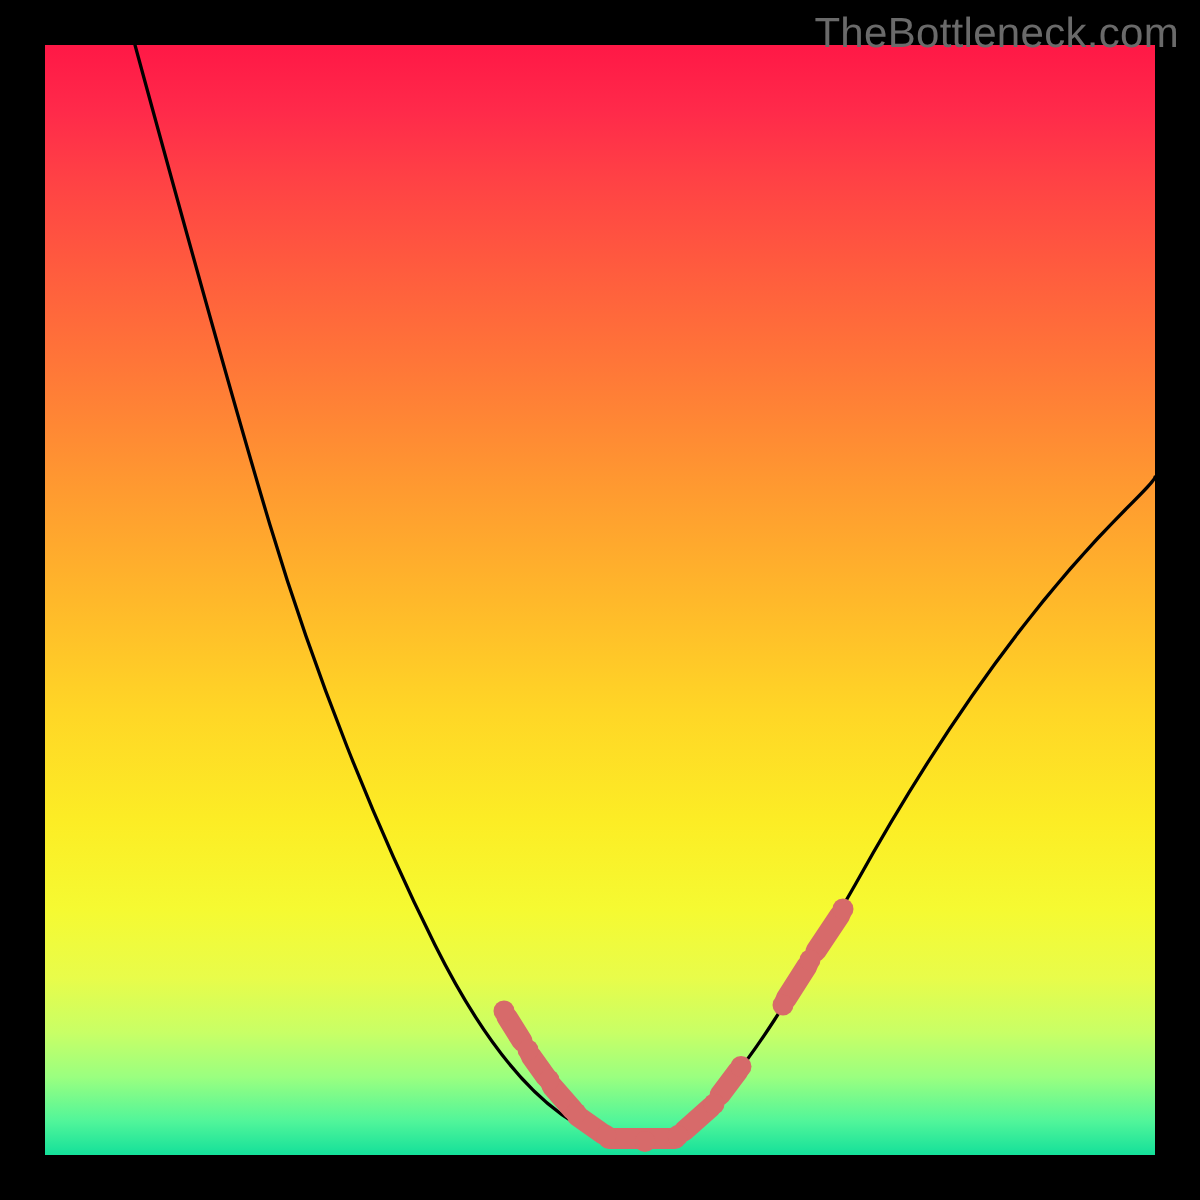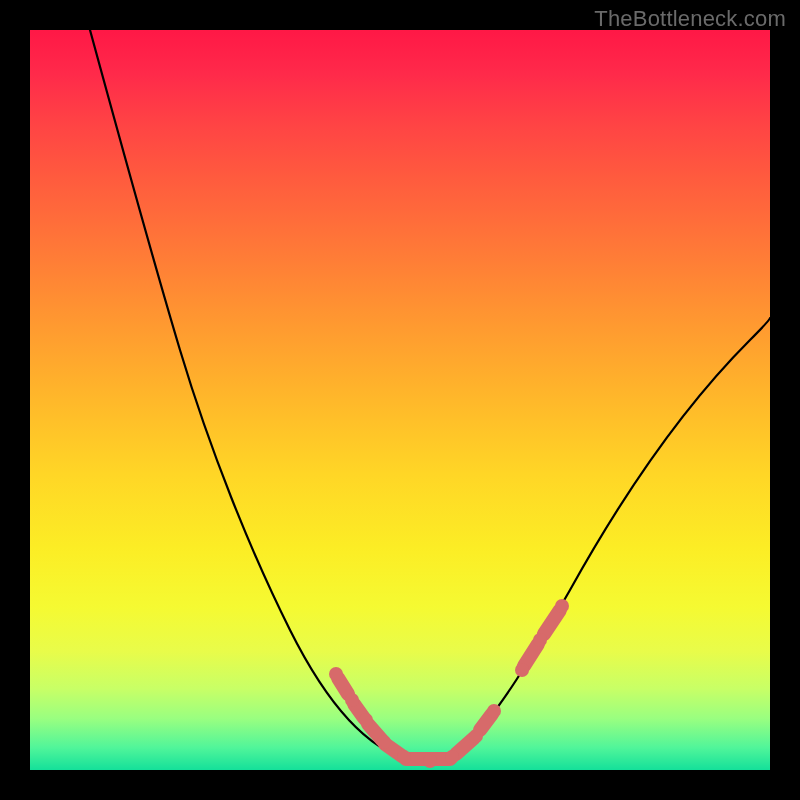--- a/index.html
+++ b/index.html
@@ -66,21 +66,21 @@
     stroke: #d76a6a;
     stroke-width: 14;
     stroke-linecap: round;
     fill: none;
   }
   .brand {
     position: absolute;
     top: 6px;
     right: 14px;
     color: #6a6a6a;
-    font-size: 22px;
+    font-size: 28px;
     font-weight: 400;
     letter-spacing: 0.2px;
   }
 </style>
 </head>
 <body>
 
 <div class="frame">
 
   <div class="plot">

